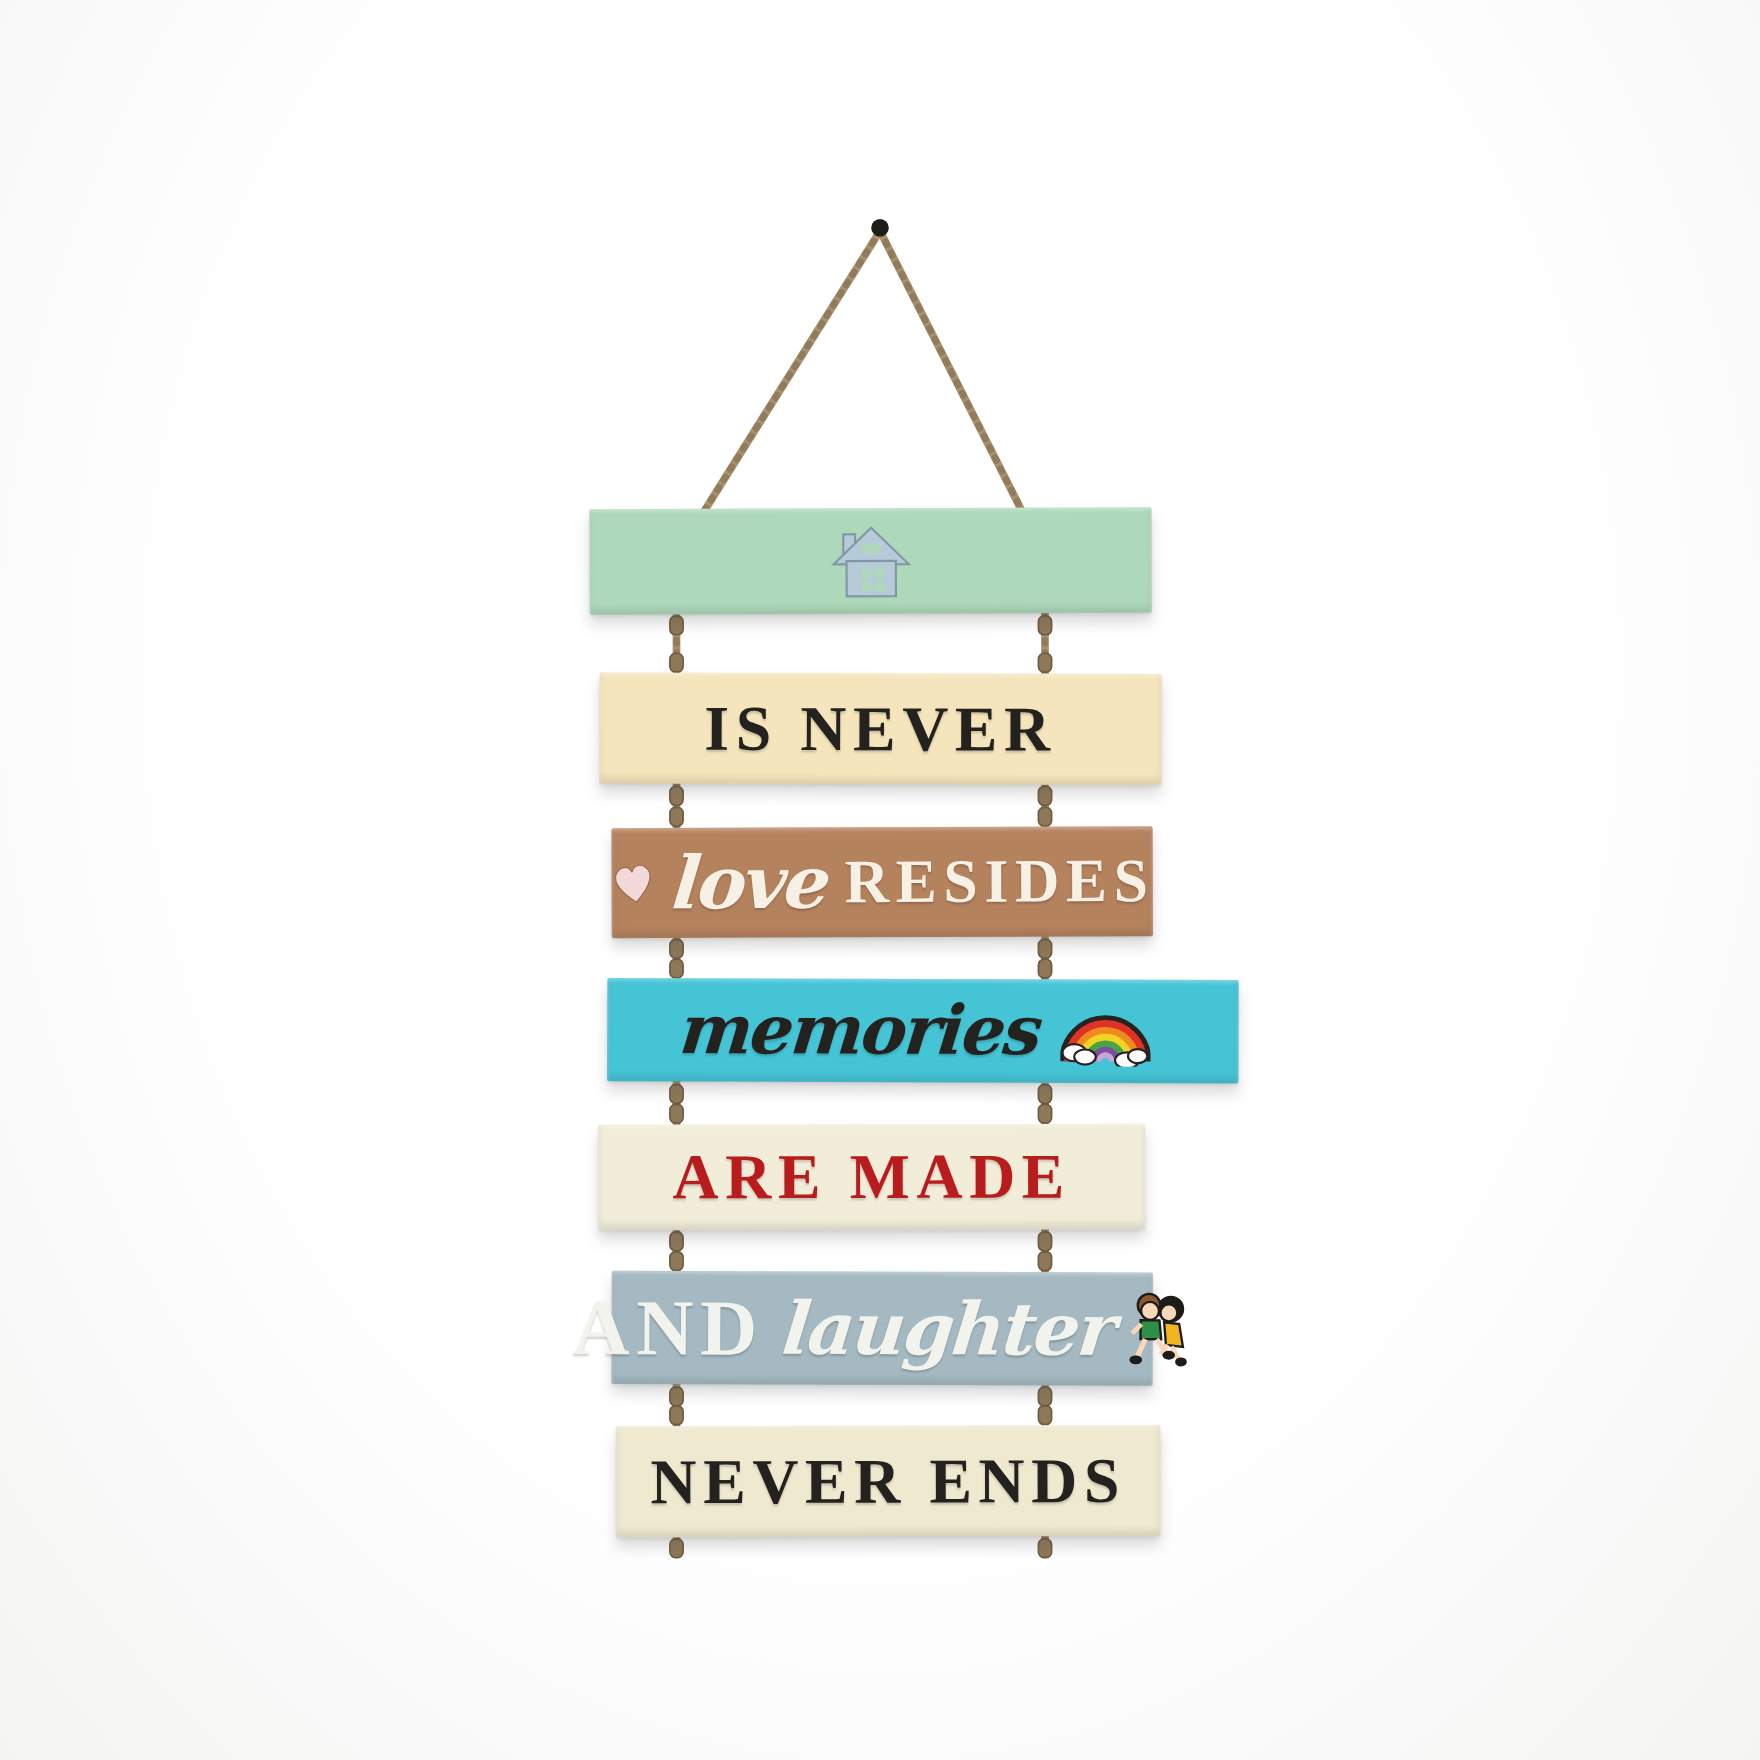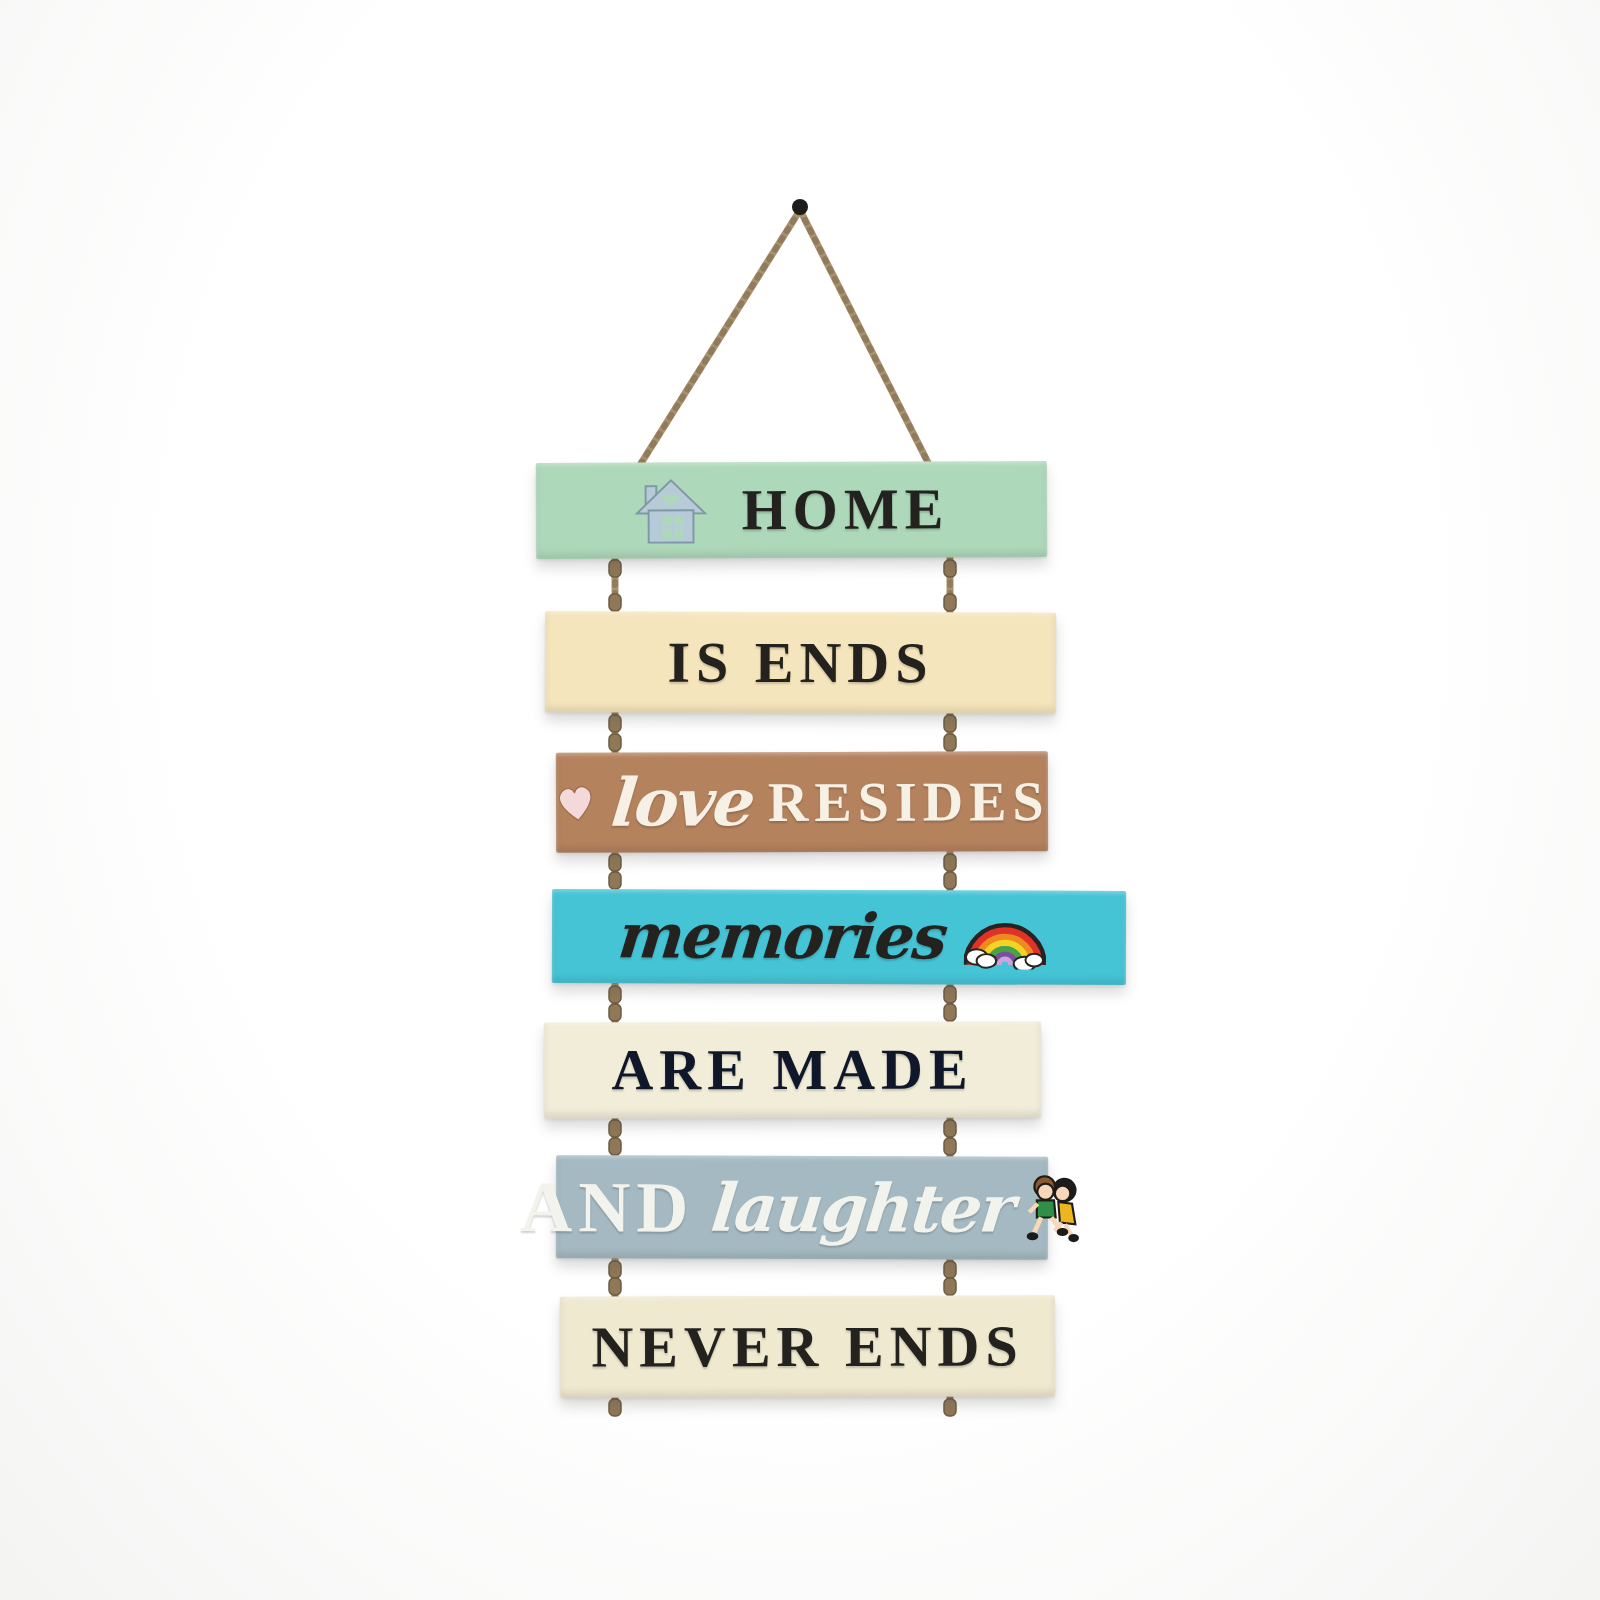--- a/index.html
+++ b/index.html
@@ -95,25 +95,24 @@
         <rect x="15" y="38" width="46" height="33"></rect>
       </g>
       <path d="M38 34 C35 29 29 30 29 25 C29 21 34 20 38 24 C42 20 47 21 47 25 C47 30 41 29 38 34 Z" fill="#aed8ba"></path>
       <g fill="#aed8ba">
         <rect x="29" y="44" width="9" height="10"></rect>
           <rect x="41" y="44" width="9" height="10"></rect>
         <rect x="29" y="57" width="9" height="10"></rect>
           <rect x="41" y="57" width="9" height="10"></rect>
       </g>
     </svg>
-    <span class="txt caps">HOME</span>
   </div>
 
   <div class="plank" style="left: 545px; top: 612px; width: 511px; height: 101px; transform: rotate(0.15deg); background: rgb(245, 229, 188); color: rgb(35, 34, 30);">
-    <span class="txt caps">IS ENDS</span>
+    <span class="txt caps">IS NEVER</span>
   </div>
 
   <div class="plank p3-row" style="left: 556px; top: 752px; width: 492px; height: 100px; transform: rotate(-0.2deg); background: rgb(181, 130, 94); color: rgb(246, 241, 228);">
     <svg class="icon" width="44" height="40" viewBox="0 0 40 36" style="transform:rotate(-8deg);">
       <path d="M20 34 C6 22 2 12 9 6 C14 2 19 5 20 9 C21 5 26 2 31 6 C38 12 34 22 20 34 Z" fill="#f4d9da" stroke="#9c6a48" stroke-width="1"></path>
     </svg>
     <span class="txt script">love</span>
     <span class="txt caps" style="font-size:56px;">RESIDES</span>
   </div>
 
@@ -131,21 +130,21 @@
       </g>
       <g fill="#ffffff" stroke="#262320" stroke-width="2">
         <ellipse cx="13" cy="52" rx="11" ry="8"></ellipse>
         <ellipse cx="23" cy="56" rx="10" ry="7"></ellipse>
         <ellipse cx="62" cy="59" rx="11" ry="7.5"></ellipse>
         <ellipse cx="72" cy="55" rx="9" ry="6.5"></ellipse>
       </g>
     </svg>
   </div>
 
-  <div class="plank" style="left: 544px; top: 1022px; width: 497px; height: 96px; transform: rotate(-0.1deg); background: rgb(242, 237, 217); color: #0f172a;">
+  <div class="plank" style="left: 544px; top: 1022px; width: 497px; height: 96px; transform: rotate(-0.1deg); background: rgb(242, 237, 217); color: #b91c1c;">
     <span class="txt caps">ARE MADE</span>
   </div>
 
   <div class="plank p6-row" style="left: 556px; top: 1156px; width: 492px; height: 103px; transform: rotate(0.2deg); background: rgb(164, 185, 193); color: rgb(242, 243, 236);">
     <span class="txt caps" style="font-size:72px;">AND</span>
     <span class="txt script">laughter</span>
     <svg class="icon" width="60" height="76" viewBox="0 0 70 88" style="margin-left:-8px;">
 
       <g stroke="#1d1c1a" stroke-width="2.5">
         <circle cx="47" cy="22" r="13" fill="#1d1c1a"></circle>

